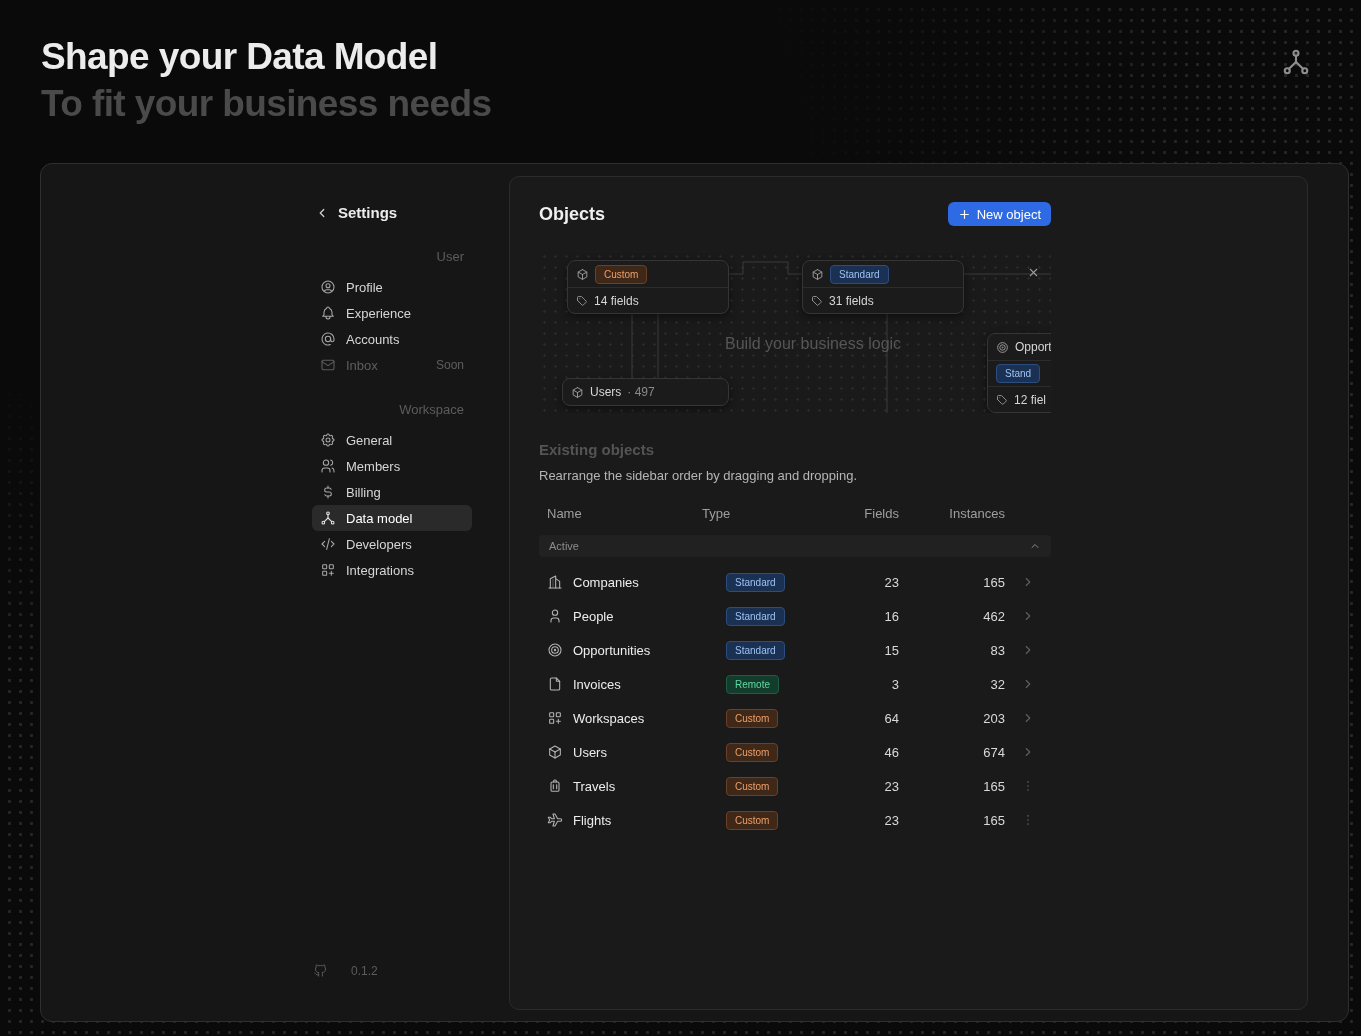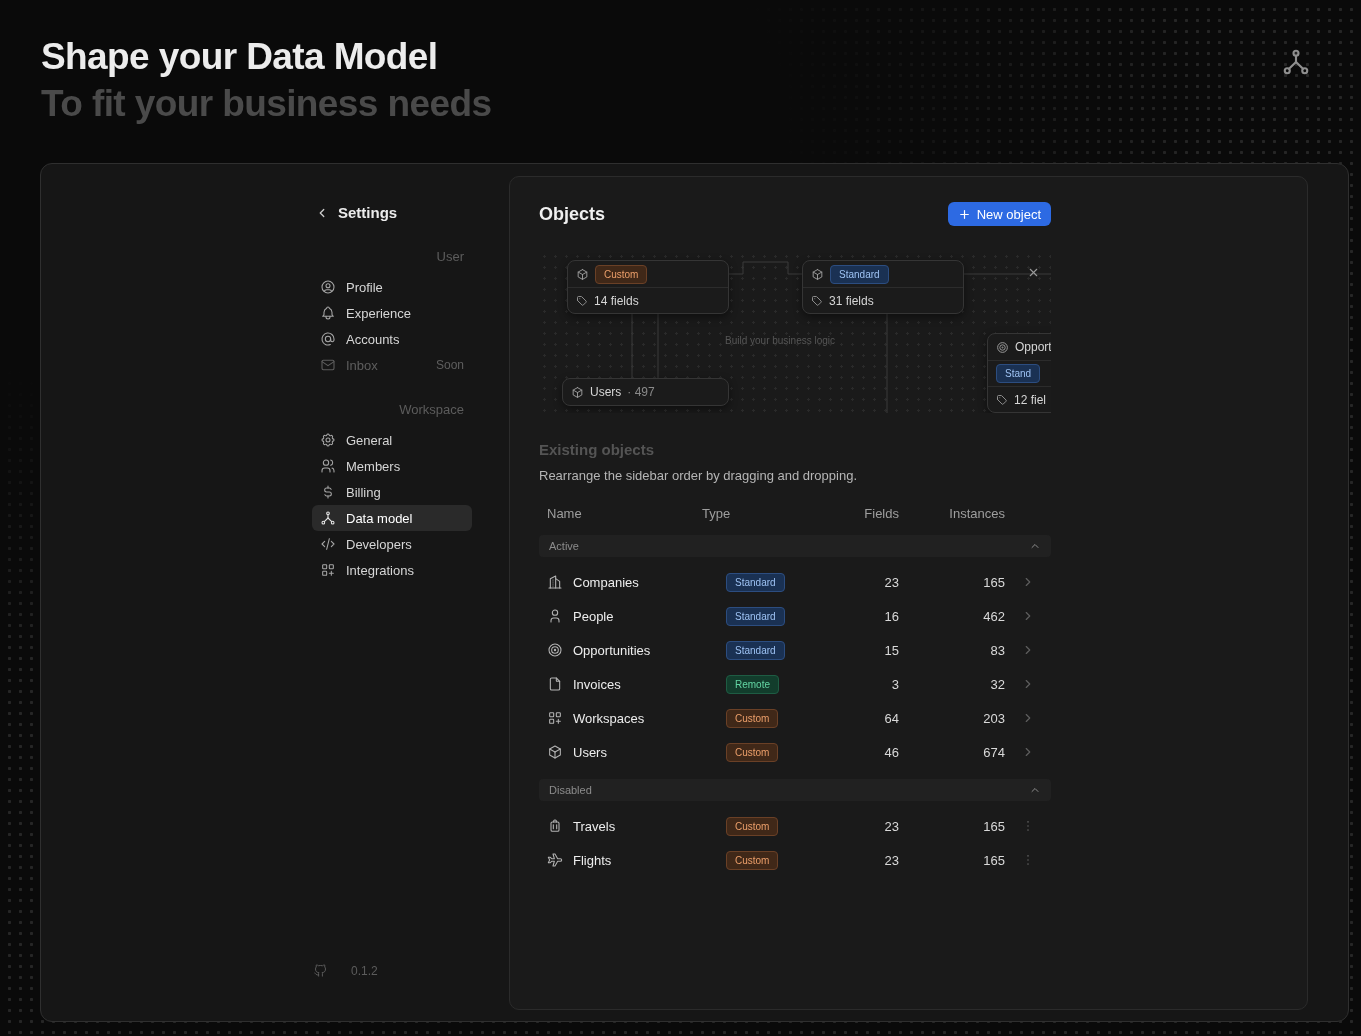--- a/index.html
+++ b/index.html
@@ -75,21 +75,21 @@
     font-size:12px; color:#d6d6d6; box-shadow:0 3px 8px rgba(0,0,0,.45); }
   .nrow { display:flex; align-items:center; gap:6px; height:26px; padding:0 8px; white-space:nowrap; }
   .nrow + .nrow { border-top:1px solid #2c2c2c; }
   .nrow svg { color:#9a9a9a; flex:none; }
   .node1 { left:28px; top:9px; width:162px; }
   .node2 { left:263px; top:9px; width:162px; }
   .node3 { left:23px; top:127px; width:167px; }
   .node4 { left:448px; top:82px; width:140px; }
   .node-count { color:#8a8a8a; }
   .canvas-close { position:absolute; right:11px; top:15px; color:#9a9a9a; cursor:pointer; }
-  .canvas-caption { position:absolute; left:186px; top:84px; font-size:10px; color:#565656; }
+  .canvas-caption { position:absolute; left:186px; top:84px; font-size:16px; color:#565656; }
 
   
   .existing-title { margin-top:28px; font-size:15px; font-weight:700; color:#545454; }
   .existing-subtitle { margin-top:10px; font-size:13px; color:#b5b5b5; }
   .table { margin-top:12px; width:512px; }
   .thead, .trow { display:grid; grid-template-columns:163px 130px 67px 106px 46px; align-items:center; }
   .thead { height:36px; font-size:13px; color:#9e9e9e; }
   .trow { height:34px; font-size:13px; color:#ededed; cursor:pointer; }
   .col-name { display:flex; align-items:center; gap:10px; padding-left:8px; }
   .col-name svg { color:#b3b3b3; flex:none; }
@@ -530,28 +530,20 @@
           <div class="num">674</div>
           <div class="col-action">
               <span>
                 <svg class="i14" viewBox="0 0 24 24" fill="none" stroke="currentColor" stroke-width="2" stroke-linecap="round" stroke-linejoin="round">
                   <path d="M9 6l6 6-6 6"></path>
                 </svg>
               </span>
             </div>
         </div>
 
-        <div class="group-bar second">
-          <span>Disabled</span>
-          <span>
-              <svg class="i12" viewBox="0 0 24 24" fill="none" stroke="currentColor" stroke-width="2" stroke-linecap="round" stroke-linejoin="round">
-                <path d="M6 15l6-6 6 6"></path>
-              </svg>
-            </span>
-        </div>
 
         <div class="trow">
           <div class="col-name">
             <span>
                 <svg class="i16" viewBox="0 0 24 24" fill="none" stroke="currentColor" stroke-width="1.6" stroke-linecap="round" stroke-linejoin="round">
                   <rect x="6" y="6" width="12" height="14" rx="2"></rect>
                   <path d="M10 6V4.5A1.5 1.5 0 0 1 11.5 3h1A1.5 1.5 0 0 1 14 4.5V6"></path>
                   <path d="M9.5 10v6"></path>
                   <path d="M14.5 10v6"></path>
                 </svg>

